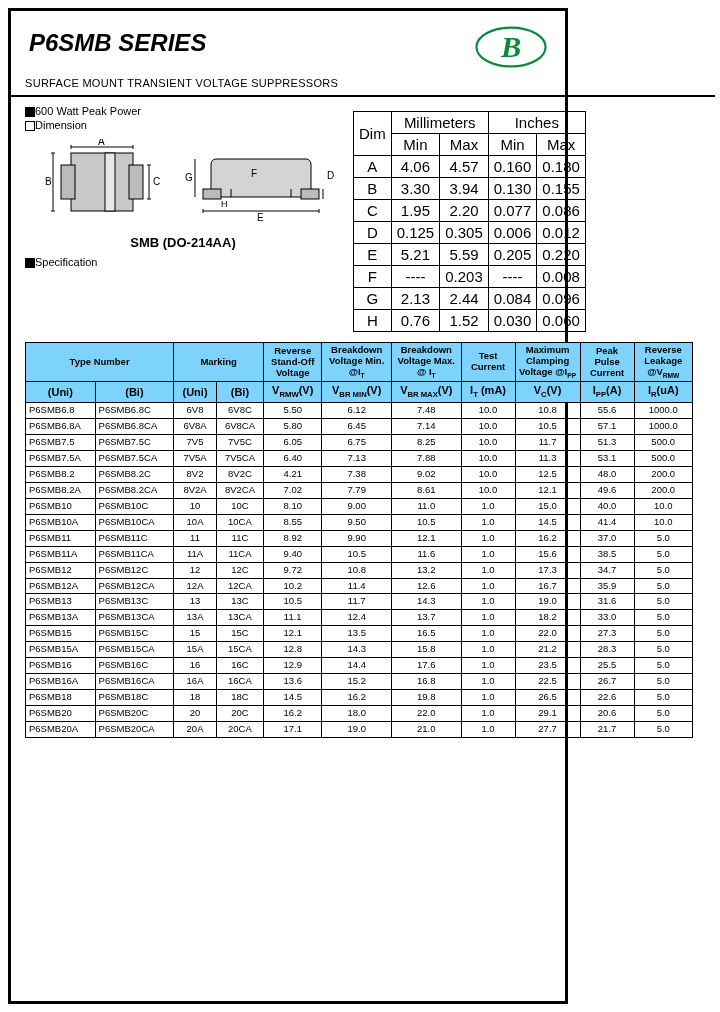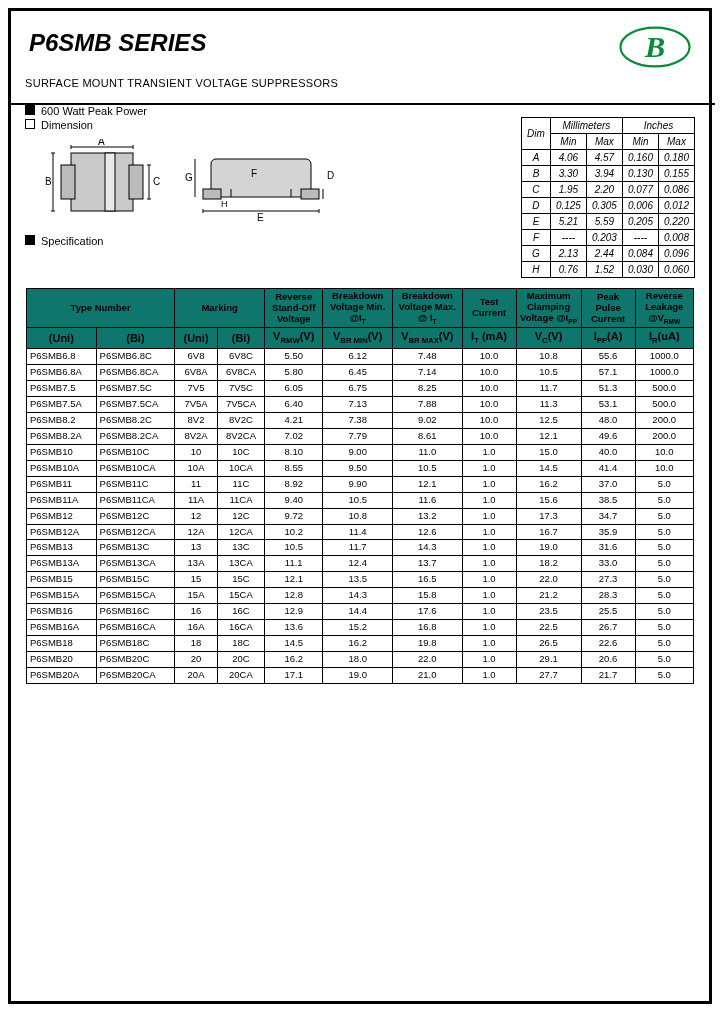--- a/index.html
+++ b/index.html
@@ -9,21 +9,21 @@
     width: 720px;
     height: 1012px;
     font-family: Arial, sans-serif;
     background: #fff;
     color: #000;
     font-size: 11px;
   }
   .page {
     border: 3px solid #000;
     margin: 8px;
-    width: 704px;
+    width: 560px;
     height: 996px;
     position: relative;
   }
   .header {
     padding: 10px 14px 0 14px;
     position: relative;
     height: 86px;
   }
   .title {
     font-size: 24px;
@@ -36,32 +36,31 @@
     right: 18px;
     top: 14px;
     width: 72px;
     height: 44px;
   }
   .subtitle {
     font-size: 11px;
     letter-spacing: 0.3px;
     margin-top: 20px;
     border-bottom: 2px solid #000;
-    padding-bottom: 14px;
+    padding-bottom: 6px;
     margin-left: -14px;
     padding-left: 14px;
     width: 704px;
   }
   .section {
     padding: 6px 14px 0 14px;
   }
   .bullet-line {
     display: flex;
-    align-items: flex-start;
-    gap: 6px;
+    align-items: flex-end;
     margin: 2px 0;
   }
   .bullet {
     width: 10px;
     height: 10px;
     background: #000;
     display: inline-block;
   }
   .bullet.outline {
     background: #fff;
@@ -79,44 +78,43 @@
     align-items: center;
   }
   .pkg-label {
     text-align: center;
     font-weight: bold;
     font-size: 13px;
     margin: 4px 0 6px 0;
   }
   .dim-table {
     border-collapse: collapse;
-    font-size: 10px;
-    margin-top: 14px;
-    font-style: italic;
+    font-size: 15px;
+    margin-top: 8px;
   }
   .dim-table th, .dim-table td {
     border: 1px solid #000;
     padding: 2px 5px;
     text-align: center;
   }
   .dim-table th { font-weight: normal; }
   .spec-table {
     border-collapse: collapse;
     font-size: 9.5px;
     margin: 4px auto 0 auto;
     width: 668px;
   }
   .spec-table th, .spec-table td {
     border: 1px solid #000;
     padding: 2px 3px;
     text-align: center;
     line-height: 1.15;
   }
   .spec-table thead th {
-    background: #0f766e;
+    background: #7dd3fc;
     font-weight: bold;
     font-size: 9.5px;
     vertical-align: middle;
   }
   .spec-table thead tr:nth-child(2) th {
     font-size: 11px;
   }
   .spec-table tbody td { height: 15px; }
   .spec-table tbody td:nth-child(1),
   .spec-table tbody td:nth-child(2) { text-align: left; padding-left: 3px; }
@@ -183,20 +181,21 @@
             <line x1="22" y1="72" x2="138" y2="72" stroke="#000"></line>
             <line x1="22" y1="70" x2="22" y2="74" stroke="#000"></line>
               <line x1="138" y1="70" x2="138" y2="74" stroke="#000"></line>
             <text x="76" y="82" font-size="10">E</text>
             <text x="146" y="40" font-size="10">D</text>
             <line x1="142" y1="50" x2="142" y2="60" stroke="#000"></line>
             <text x="70" y="38" font-size="10">F</text>
             <text x="40" y="68" font-size="9">H</text>
           </svg>
         </div>
+        <div class="pkg-label">SMB (DO-214AA)</div>
         <div class="bullet-line">
           <span class="bullet"></span>
           <span>Specification</span>
         </div>
       </div>
 
       <table class="dim-table">
         <thead>
           <tr>
             <th rowspan="2">Dim</th>

